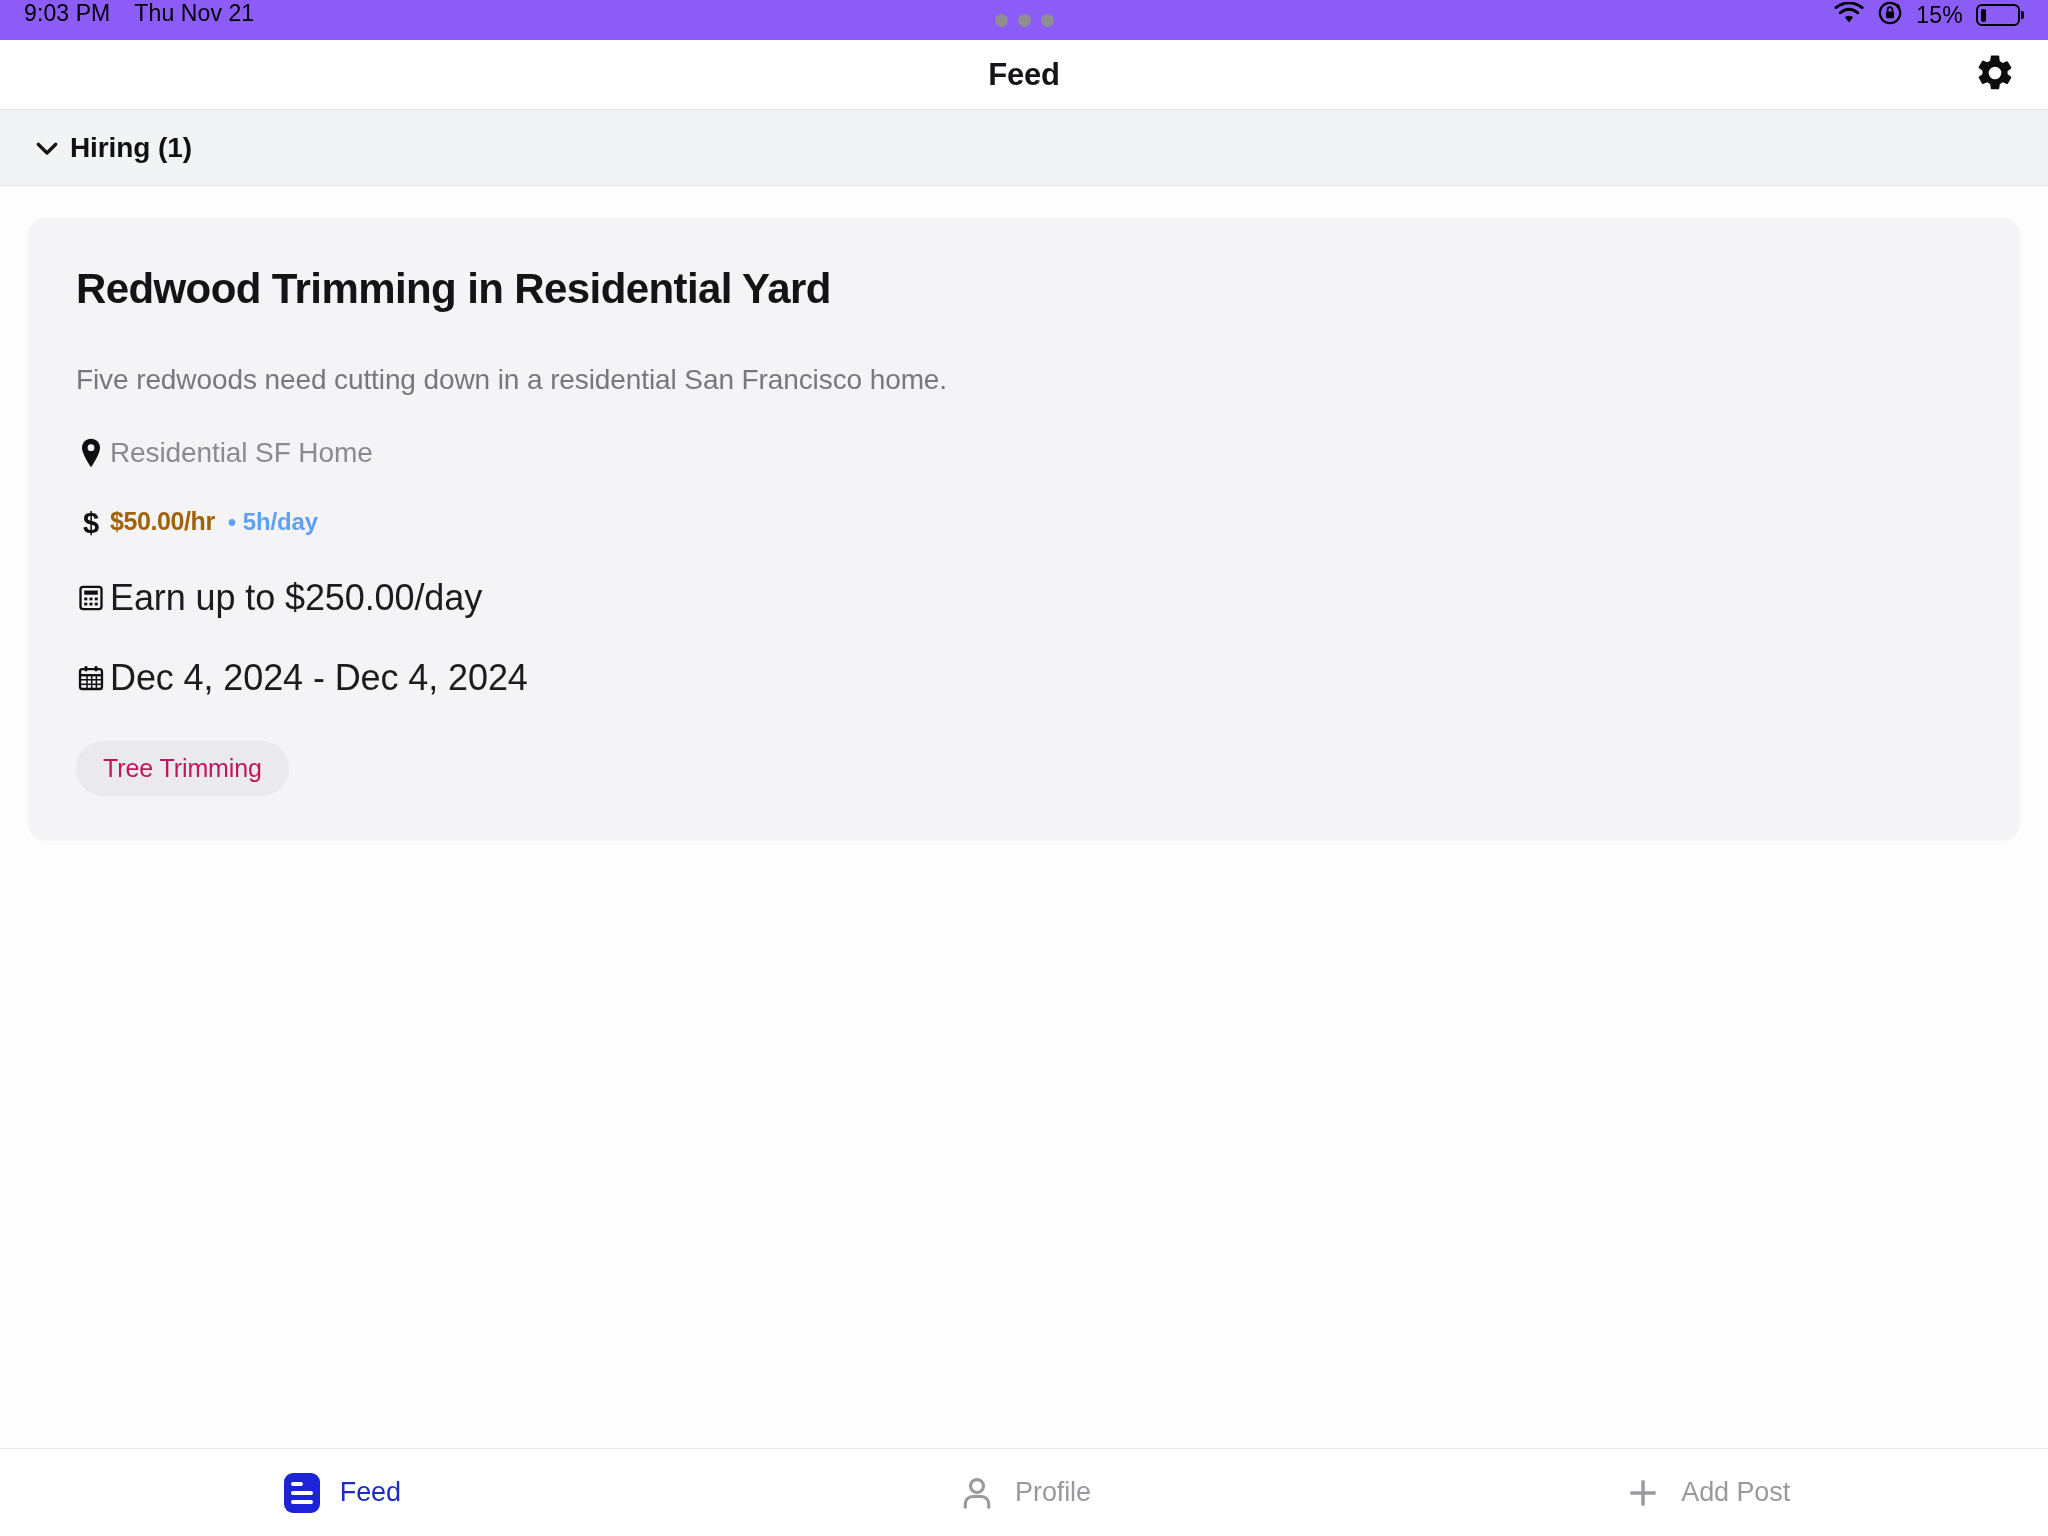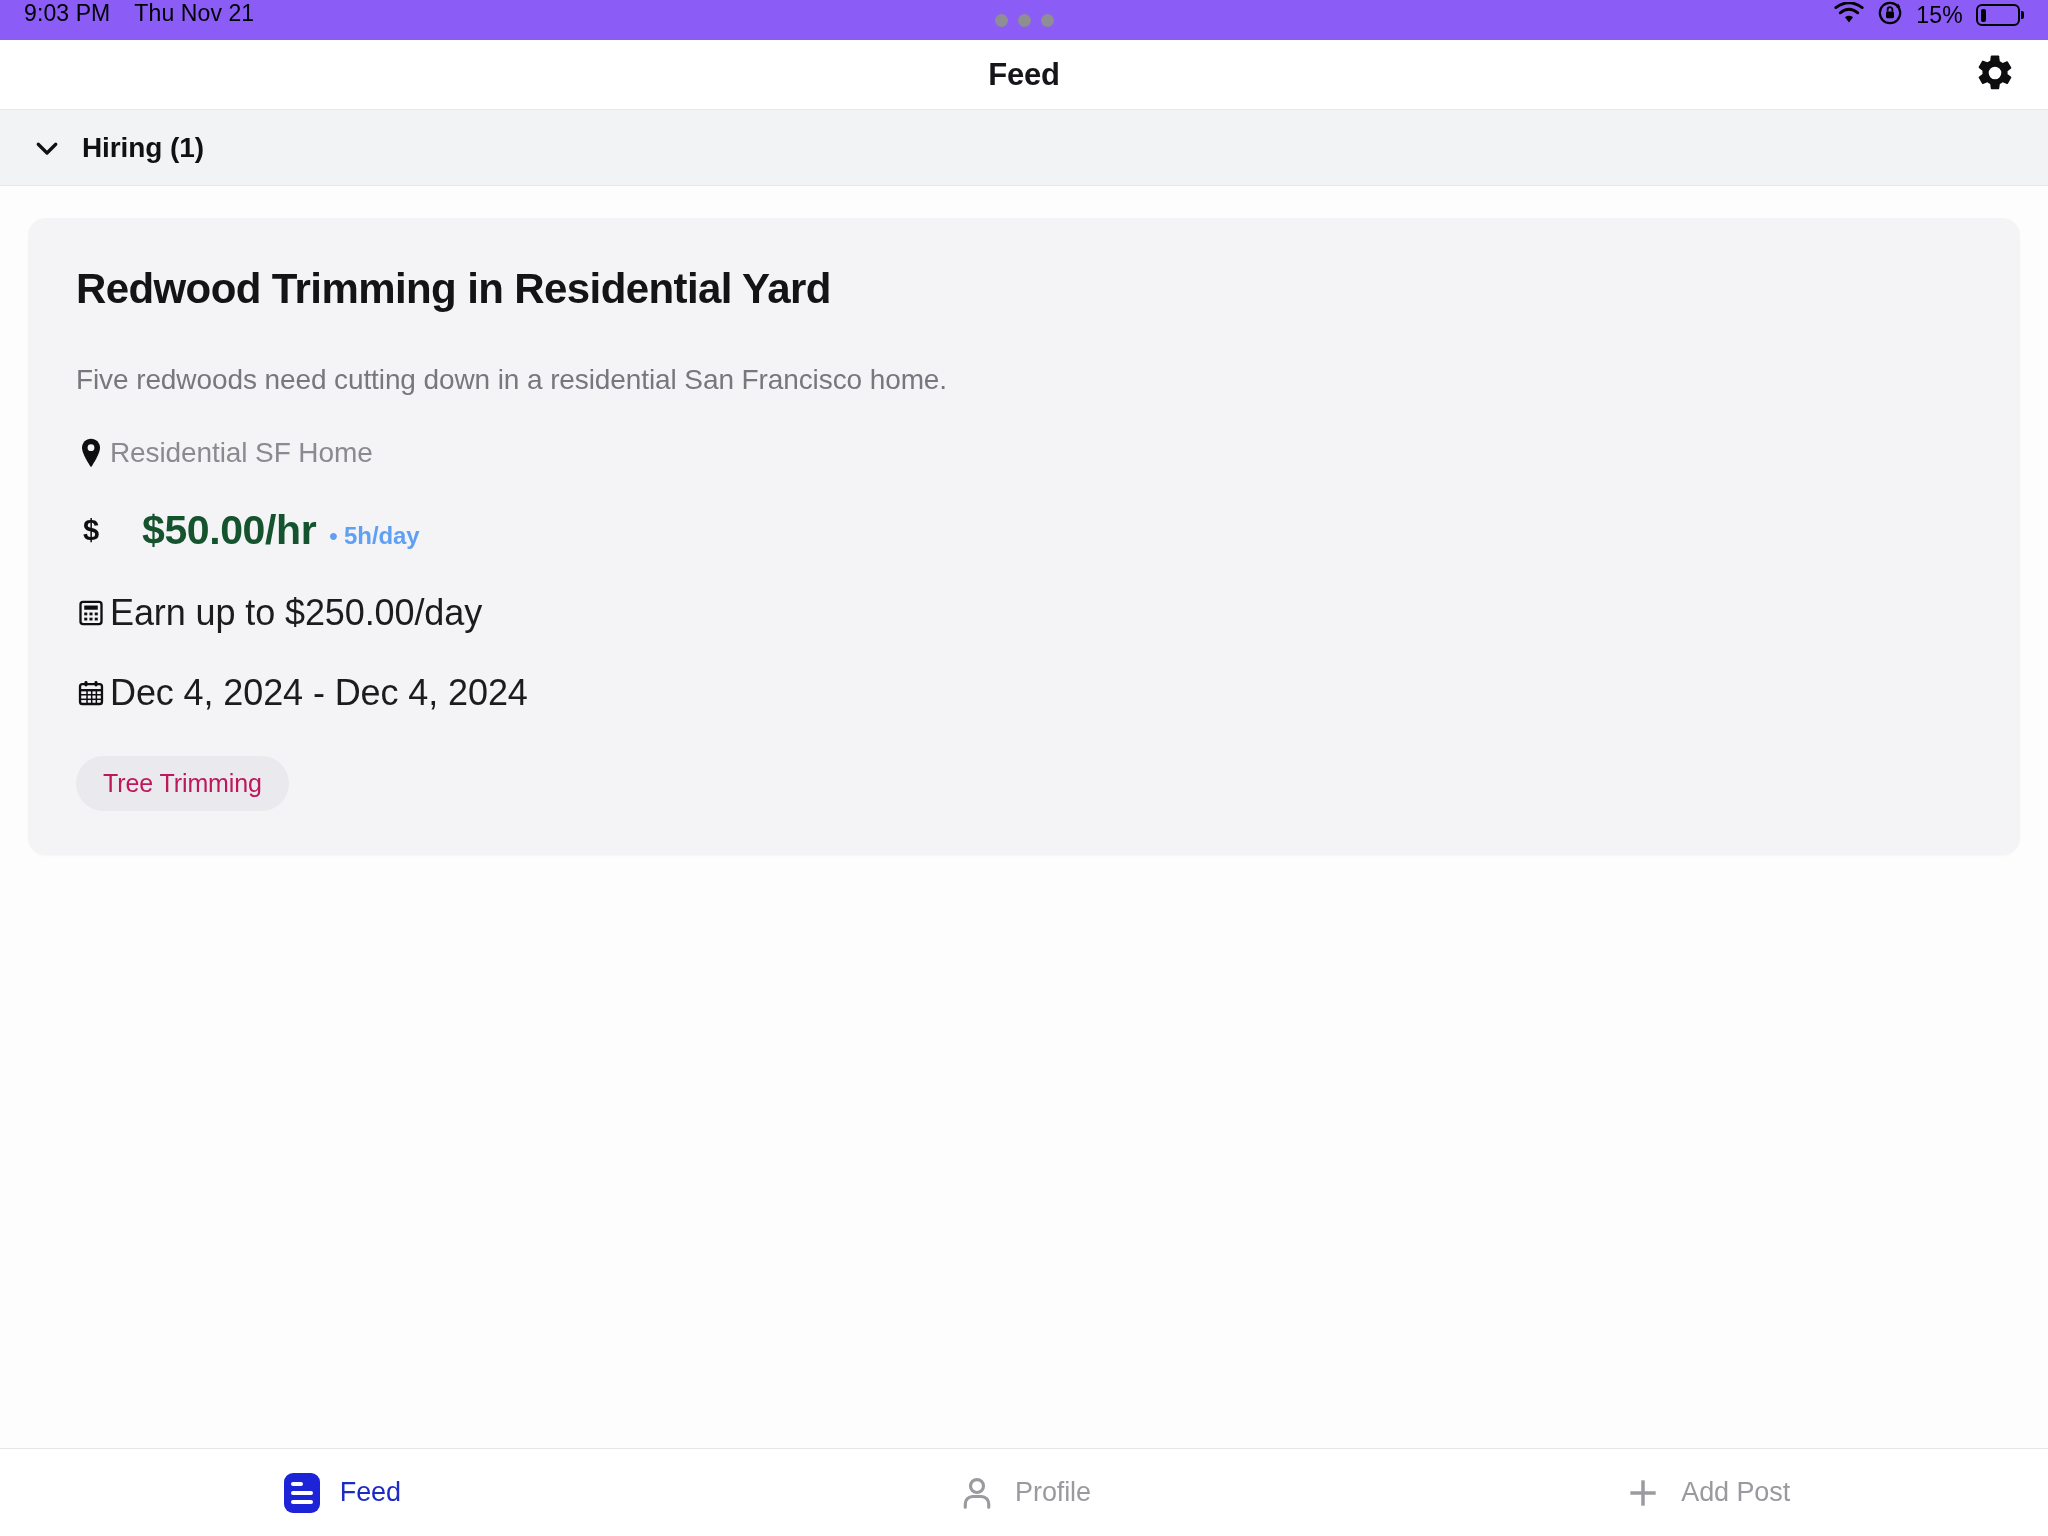--- a/index.html
+++ b/index.html
@@ -137,21 +137,21 @@
     z-index: 2;
   }
 
   
   .section-header {
     flex: 0 0 76px;
     height: 76px;
     background: #f2f3f5;
     display: flex;
     align-items: center;
-    gap: 20px;
+    gap: 8px;
     padding: 0 32px;
     cursor: pointer;
     border-bottom: 1px solid #e8e8ec;
   }
   .section-header .chev {
     display: flex;
     align-items: center;
     justify-content: center;
     width: 30px;
     height: 30px;
@@ -215,25 +215,24 @@
   }
   .info-text {
     font-size: 36px;
     color: #1c1c1f;
     letter-spacing: -0.1px;
   }
 
   .pay-row { margin-top: 38px; align-items: baseline; }
   .pay-row .ico { align-self: center; }
   .pay-amount {
-    font-size: 41px;
+    font-size: 25px;
     font-weight: 700;
-    color: #14532d;
+    color: #a16207;
     letter-spacing: -0.4px;
-    margin-left: 32px;
   }
   .pay-sub {
     font-size: 24px;
     color: #60a0f3;
     margin-left: 9px;
     letter-spacing: -0.1px;
     font-weight: bold;
   }
 
   .chip-row { margin-top: 42px; display: flex; gap: 16px; }

